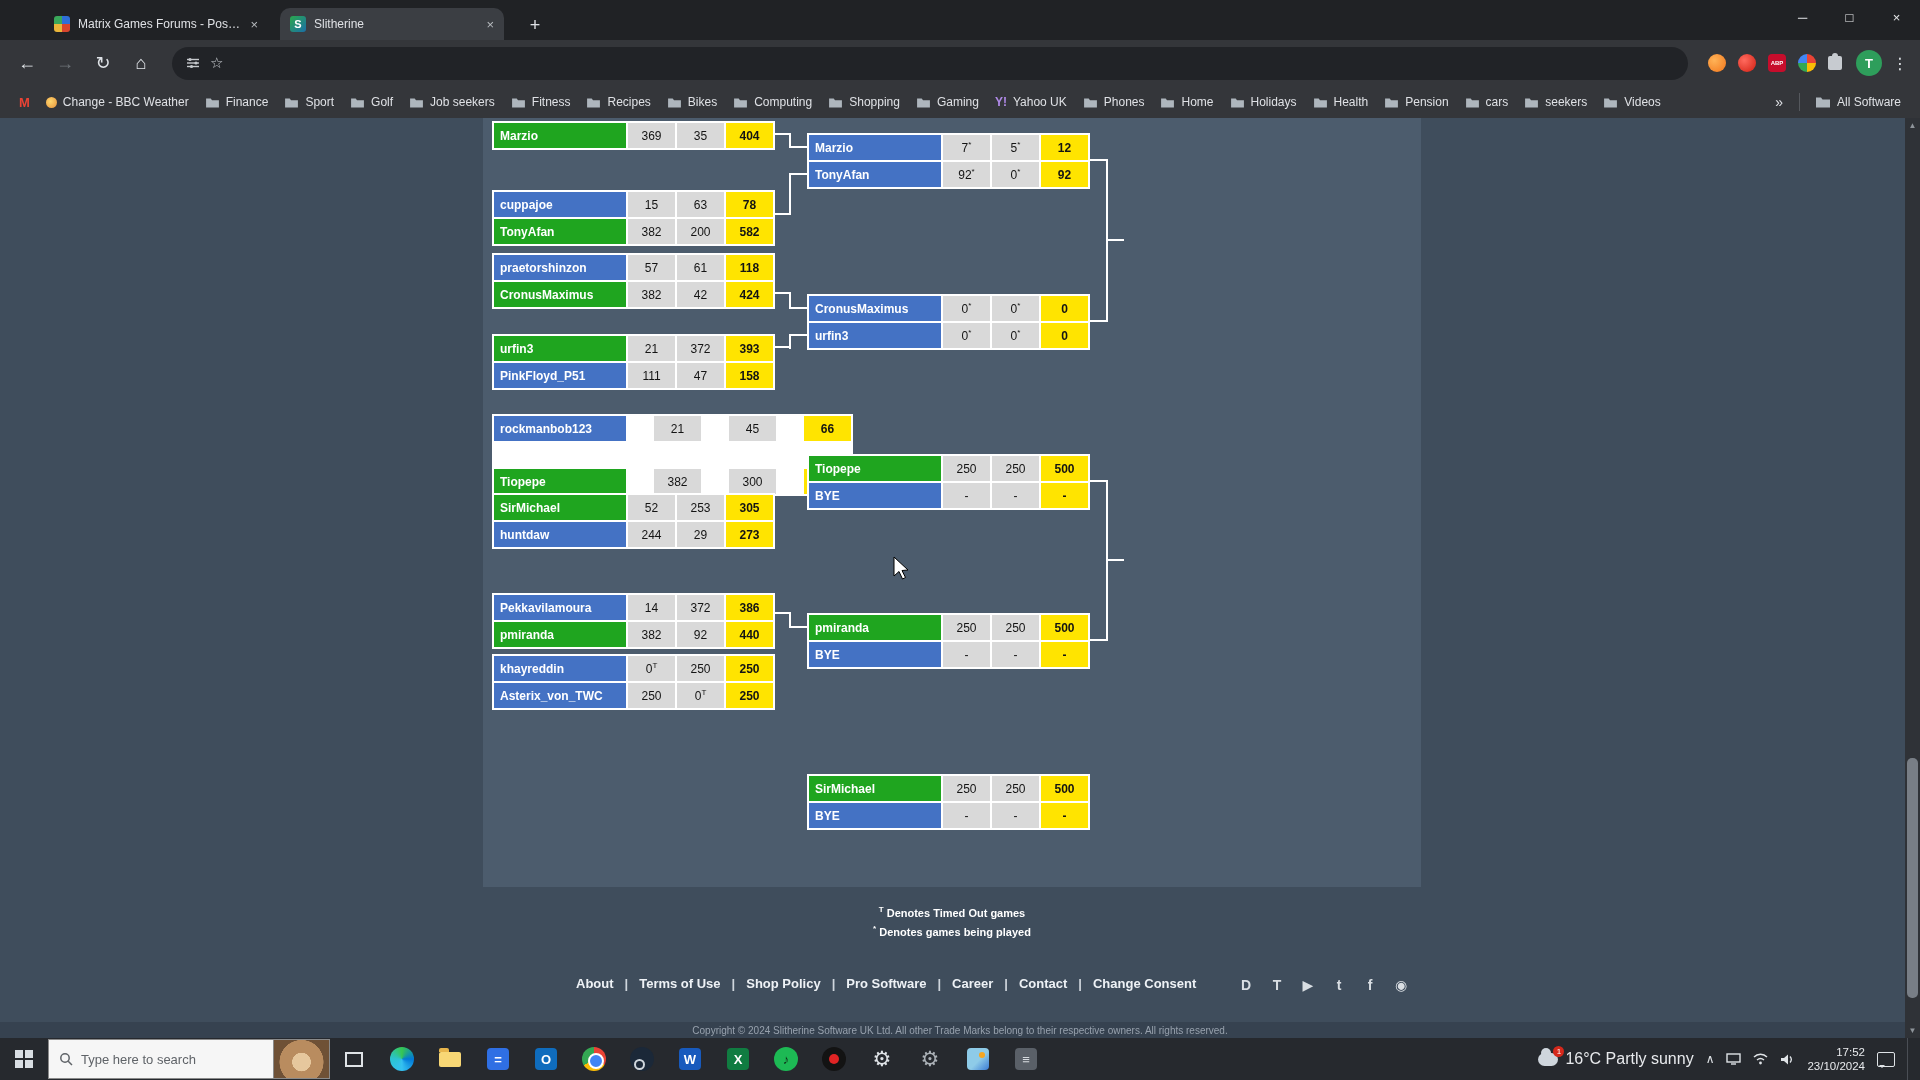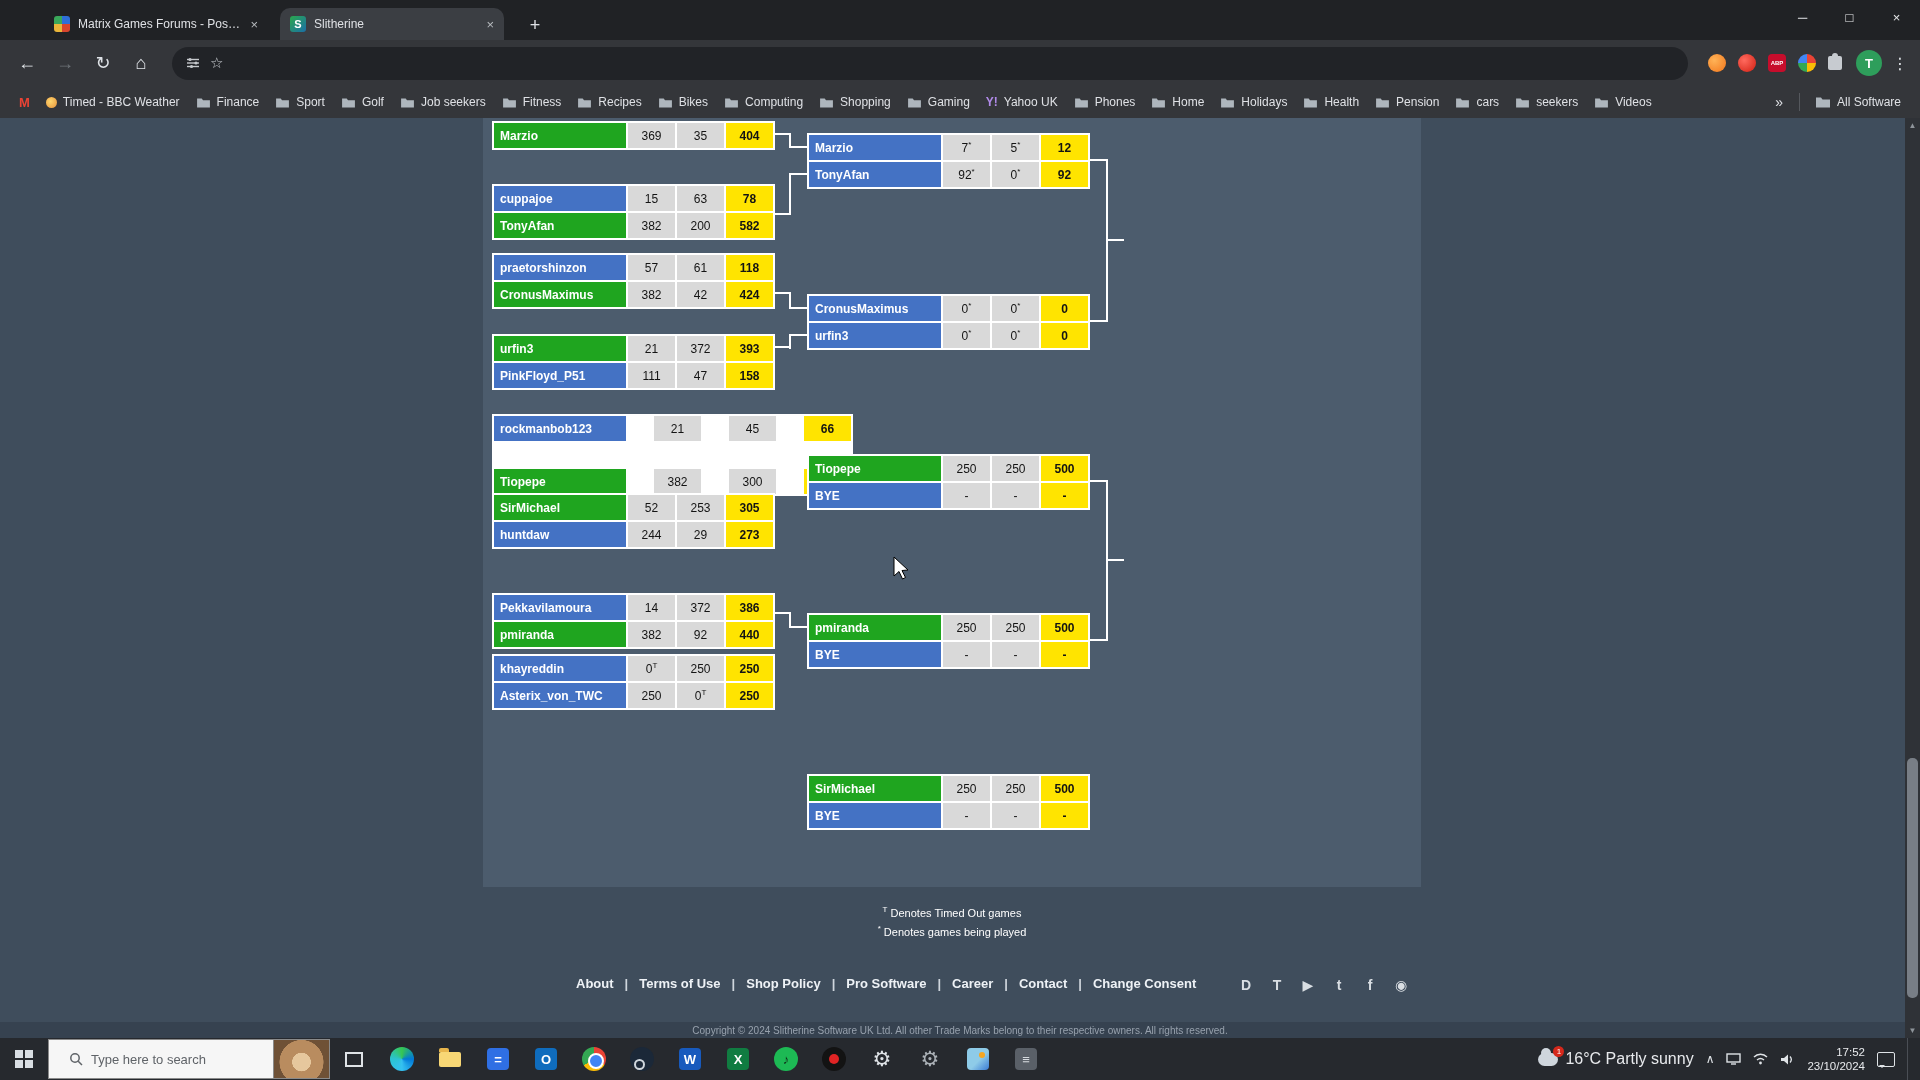--- a/index.html
+++ b/index.html
@@ -60,21 +60,21 @@
   .match{position:absolute;background:#fff;padding:2px;display:grid;
     grid-template-columns:132px 47px 47px 47px;grid-auto-rows:25px;gap:2px;}
   .cell{display:flex;align-items:center;justify-content:center;font-size:12px;}
   .cell.name{justify-content:flex-start;padding:0 6px;color:#fff;font-weight:bold;}
   .cell.name.green{background:var(--green);}
   .cell.name.blue{background:var(--blue);}
   .cell.score{background:var(--score_bg);color:#141414;}
   .cell.total{background:var(--total_bg);color:#141414;font-weight:bold;}
   .connector{position:absolute;background:#fff;}
   .legend{position:absolute;left:483px;top:784px;width:938px;text-align:center;color:#fff;
-    font-size:11px;font-weight:normal;line-height:16px;}
+    font-size:11px;font-weight:bold;line-height:16px;}
   .footer-links{position:absolute;left:576px;top:858px;display:flex;align-items:center;gap:11px;}
   .flink{color:#eef2f6;font-size:13px;font-weight:bold;white-space:nowrap;}
   .fsep{color:#cfd6dd;font-size:13px;font-weight:bold;}
   .socials{position:absolute;left:1237px;top:858px;display:flex;align-items:center;gap:13px;}
   .soc{color:#d9dee3;font-size:14px;font-weight:bold;width:18px;height:18px;
     display:flex;align-items:center;justify-content:center;}
   .copyright{position:absolute;left:0;top:904px;width:1920px;height:16px;background:#364250;
     color:#97a1ad;font-size:10px;display:flex;align-items:center;justify-content:center;}
   .scroll-track{position:absolute;right:0;top:0;width:15px;height:920px;background:#2f3237;}
   .scroll-arrow{position:absolute;right:0;width:15px;height:15px;color:#8e949a;font-size:8px;
@@ -82,21 +82,21 @@
   .scroll-thumb{position:absolute;right:2px;width:11px;top:640px;height:240px;background:#787e86;border-radius:5px;}
   .cursor{position:absolute;left:892px;top:438px;}
 
   
   .taskbar{position:absolute;top:1038px;left:0;width:1920px;height:42px;background:#26292e;
     display:flex;align-items:center;}
   .startbtn{width:48px;height:42px;display:flex;align-items:center;justify-content:center;}
   .win-logo{display:grid;grid-template-columns:8px 8px;grid-template-rows:8px 8px;gap:2px;}
   .win-logo span{background:#d9dee3;}
   .searchbox{width:226px;height:40px;background:#f6f6f6;border:1px solid #8a8a8a;
-    display:flex;align-items:center;gap:8px;padding:0 20px;color:#5f6368;font-size:13px;}
+    display:flex;align-items:center;gap:8px;padding:0 10px;color:#5f6368;font-size:13px;}
   .search-img{width:56px;height:40px;flex:none;border:1px solid #8a8a8a;border-left:none;
     background:radial-gradient(circle at 50% 58%,#e6c79d 0 26%,#b98c5f 27% 62%,#6f5136 63%);}
   .ticon{width:48px;height:42px;display:flex;align-items:center;justify-content:center;}
   .tv{width:18px;height:15px;border:2px solid #dfe3e7;}
   .circ{width:24px;height:24px;border-radius:50%;}
   .i-edge{background:conic-gradient(from 180deg,#35c1f1,#2bc3d2,#36c752,#0078d7,#35c1f1);}
   .i-folder{width:22px;height:15px;background:#f8d775;border-radius:2px;position:relative;}
   .i-folder::before{content:'';position:absolute;top:-4px;left:0;width:10px;height:4px;background:#e8b64c;border-radius:2px 2px 0 0;}
   .sq{width:22px;height:22px;border-radius:4px;display:flex;align-items:center;justify-content:center;
     color:#fff;font-size:13px;font-weight:bold;}
@@ -181,21 +181,21 @@
   <div class="kebab">⋮</div>
 </div>
 
 <div class="bookmarks">
   <span id="bm-list" style="display:flex;align-items:center;gap:2px;">
       <span class="bm">
         <span class="bm-gmail">M</span>
       </span>
       <span class="bm">
         <span class="bm-page"></span>
-        <span>Timed - BBC Weather</span>
+        <span>Change - BBC Weather</span>
       </span>
       <span class="bm">
         <svg width="15" height="11" viewBox="0 0 16 12">
           <path d="M1 1.5h5l1.5 2H15v8H1z" fill="#aeb6bd"></path>
         </svg>
         <span>Finance</span>
       </span>
       <span class="bm">
         <svg width="15" height="11" viewBox="0 0 16 12">
           <path d="M1 1.5h5l1.5 2H15v8H1z" fill="#aeb6bd"></path>
@@ -362,21 +362,21 @@
 <div class="match" style="left: 492px; top: 3px;">
       <div class="cell name green">Marzio</div>
       <div class="cell score">
         <span>369</span>
       </div>
       <div class="cell score">
         <span>35</span>
       </div>
       <div class="cell total">404</div>
     </div>
-    <div class="match" style="left: 492px; top: 66px;">
+    <div class="match" style="left: 492px; top: 72px;">
       <div class="cell name blue">cuppajoe</div>
       <div class="cell score">
         <span>15</span>
       </div>
       <div class="cell score">
         <span>63</span>
       </div>
       <div class="cell total">78</div>
       <div class="cell name green">TonyAfan</div>
       <div class="cell score">

